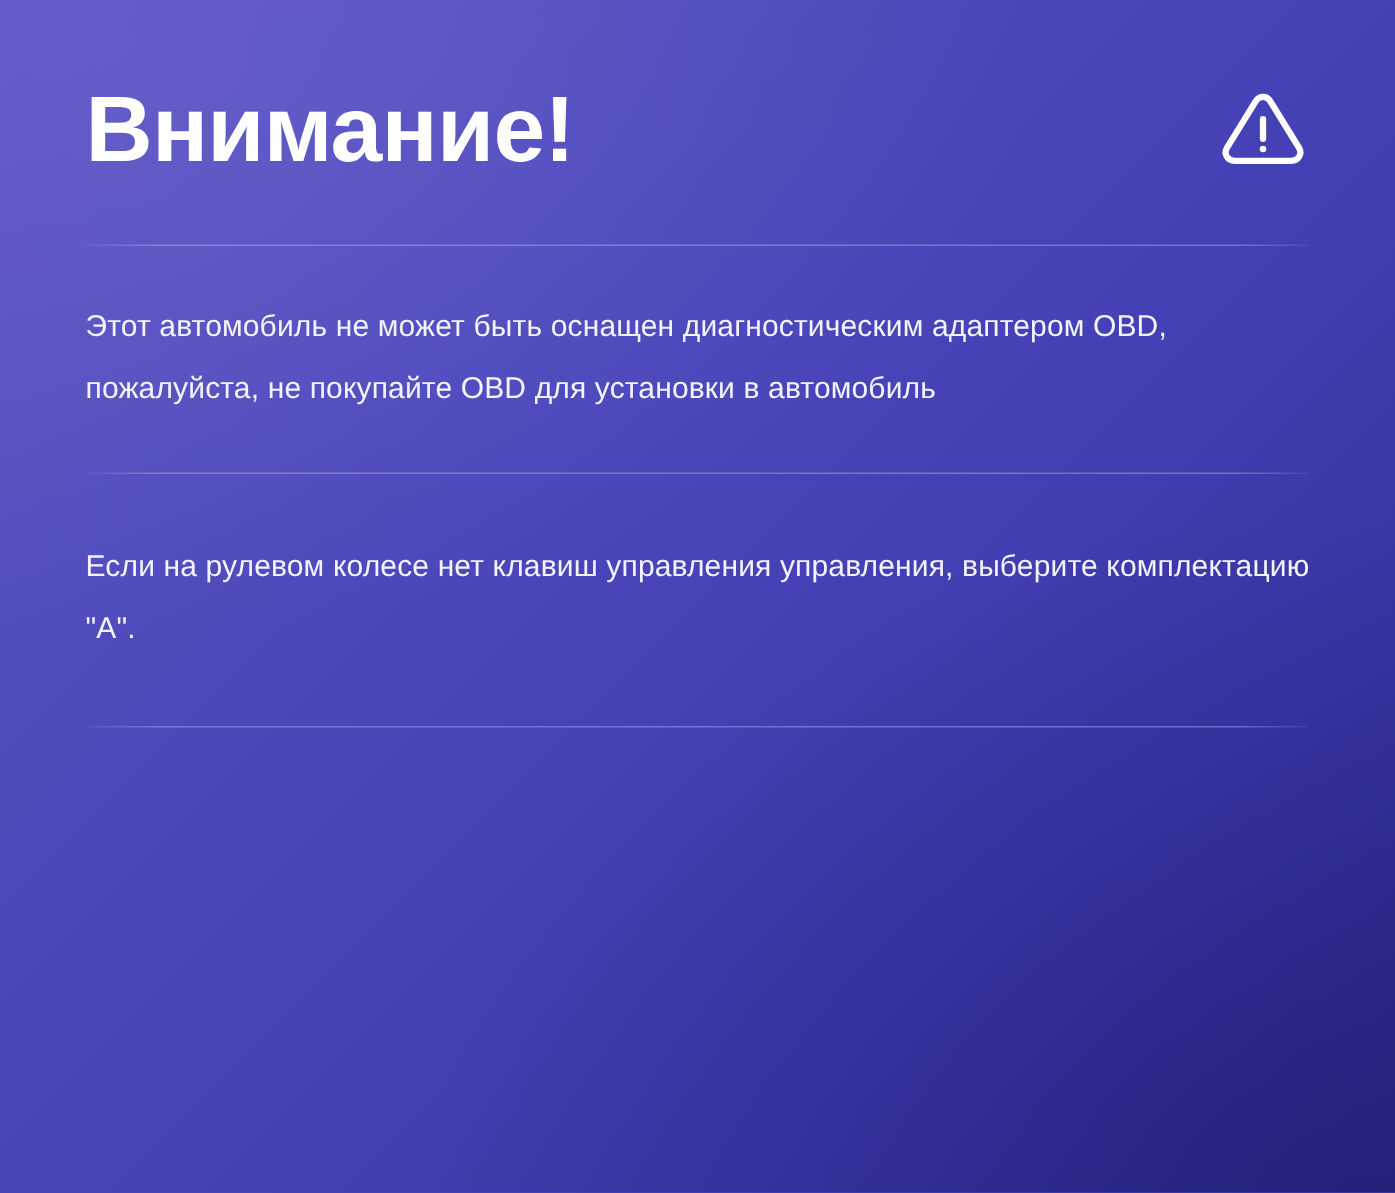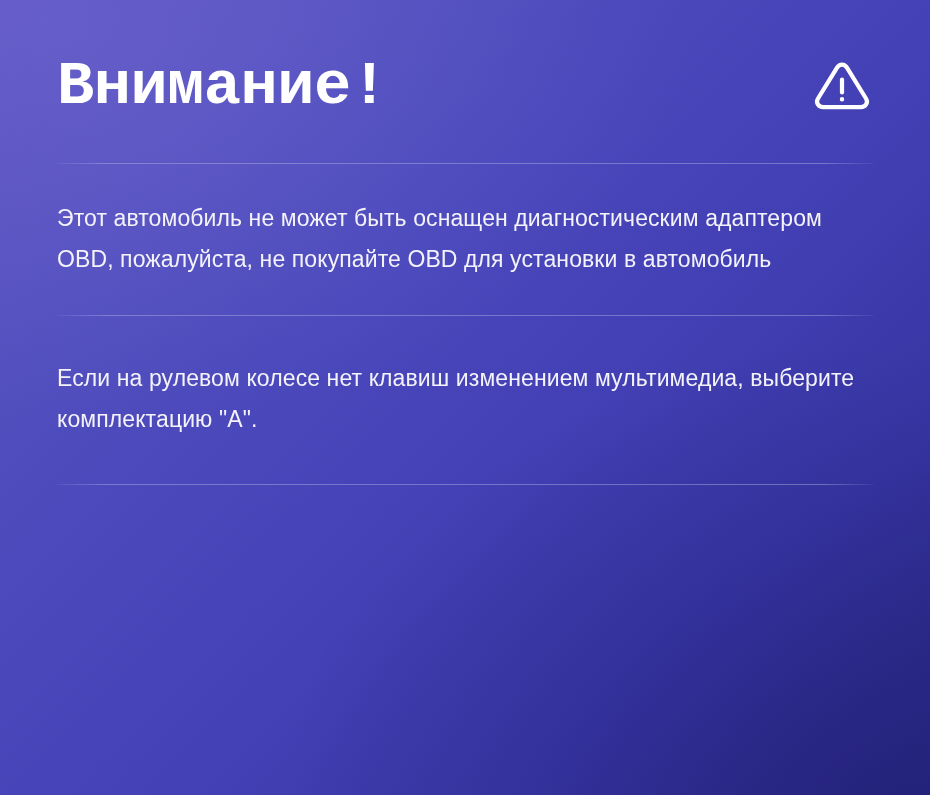--- a/index.html
+++ b/index.html
@@ -58,21 +58,20 @@
     justify-content: space-between;
   }
 
   .title {
     font-size: 62px;
     font-weight: bold;
     color: #ffffff;
     letter-spacing: -0.5px;
     line-height: 1;
     margin-top: 10px;
-    font-family: Liberation Mono, monospace;
   }
 
   .warning-icon {
     width: 58px;
     height: 52px;
     margin-right: 2px;
     margin-top: 6px;
     flex: 0 0 auto;
   }
 
@@ -86,21 +85,21 @@
       to right,
       rgba(255,255,255,0.05) 0%,
       rgba(190,188,235,0.42) 6%,
       rgba(190,188,235,0.42) 94%,
       rgba(255,255,255,0.05) 100%);
   }
 
   
   .block {
     color: #f4f3fb;
-    font-size: 23px;
+    font-size: 20px;
     line-height: 41px;
     letter-spacing: 0.1px;
   }
 
   .block-1 { padding: 34px 0 35px 0; }
 
   .block-2 {
     padding: 42px 0 44px 0;
     text-align: left;
   }
@@ -133,20 +132,20 @@
 
     <hr class="divider">
 
     <div class="block block-1">
       <p>Этот автомобиль не может быть оснащен диагностическим адаптером OBD, пожалуйста, не покупайте OBD для установки в автомобиль</p>
     </div>
 
     <hr class="divider">
 
     <div class="block block-2">
-      <p>Если на рулевом колесе нет клавиш изменением мультимедиа, выберите комплектацию "А".</p>
+      <p>Если на рулевом колесе нет клавиш управления управления, выберите комплектацию "А".</p>
     </div>
 
     <hr class="divider">
 
 
   </div>
 </div>
 
 </body></html>

